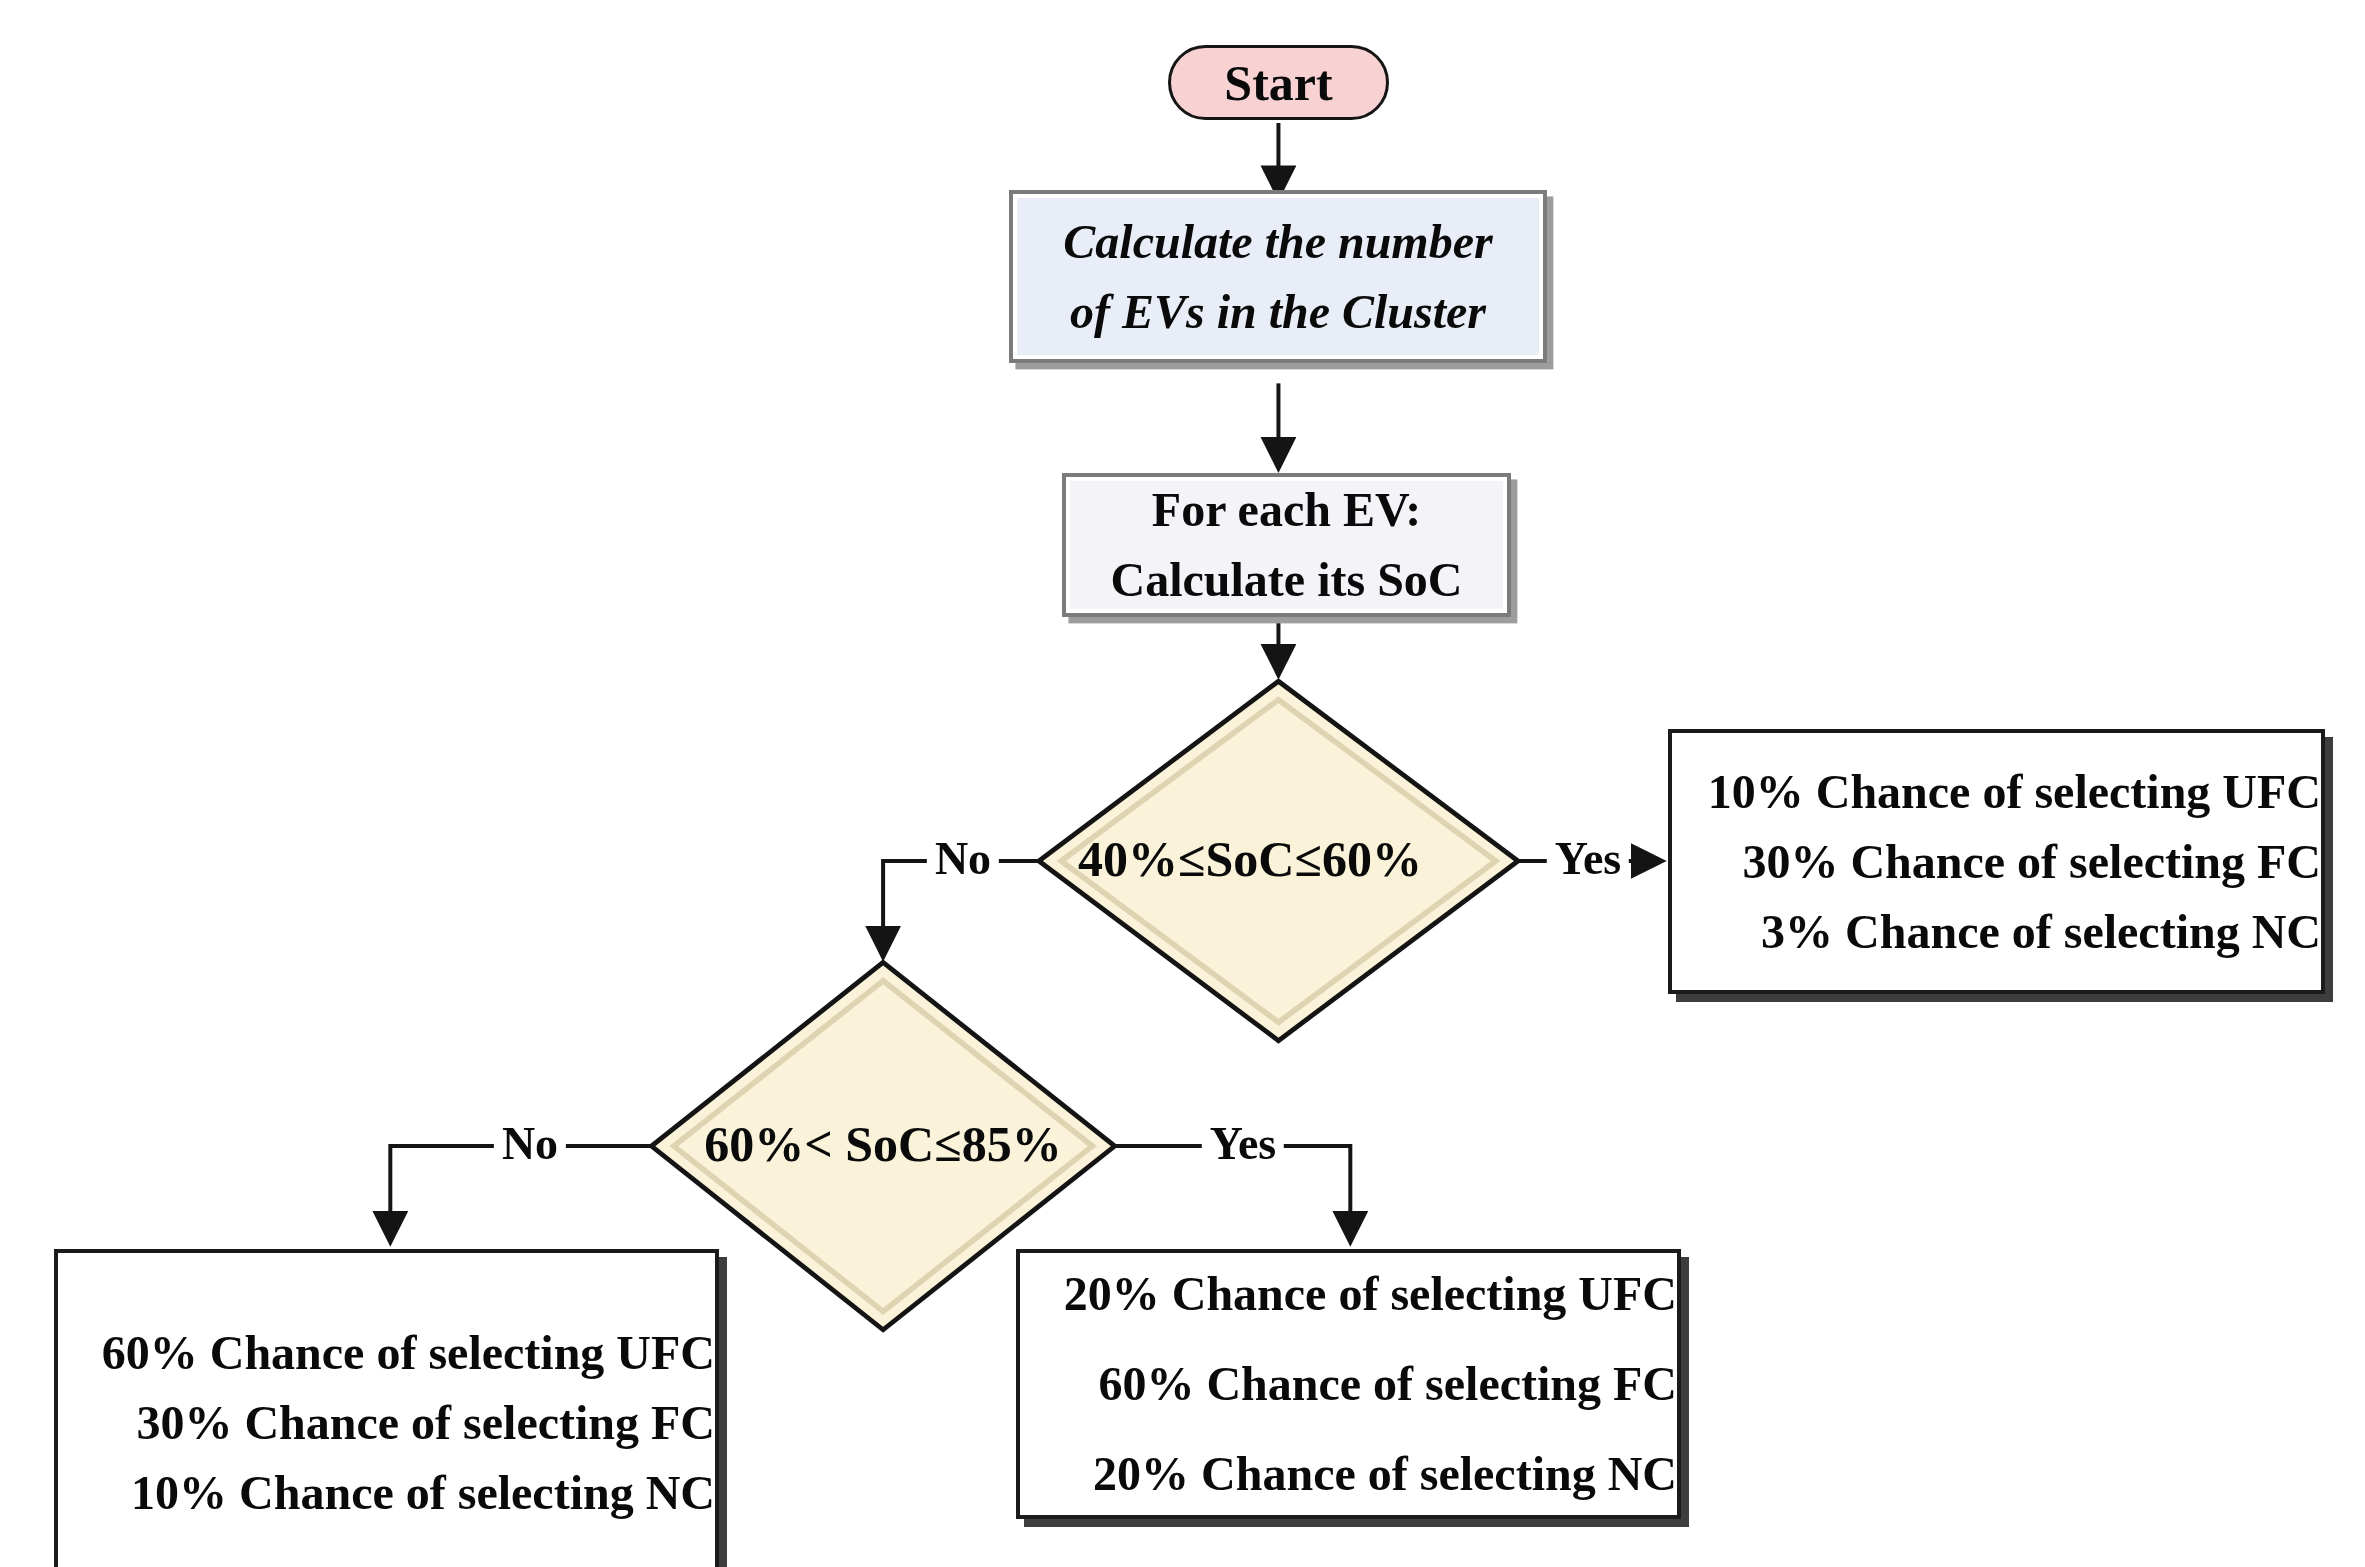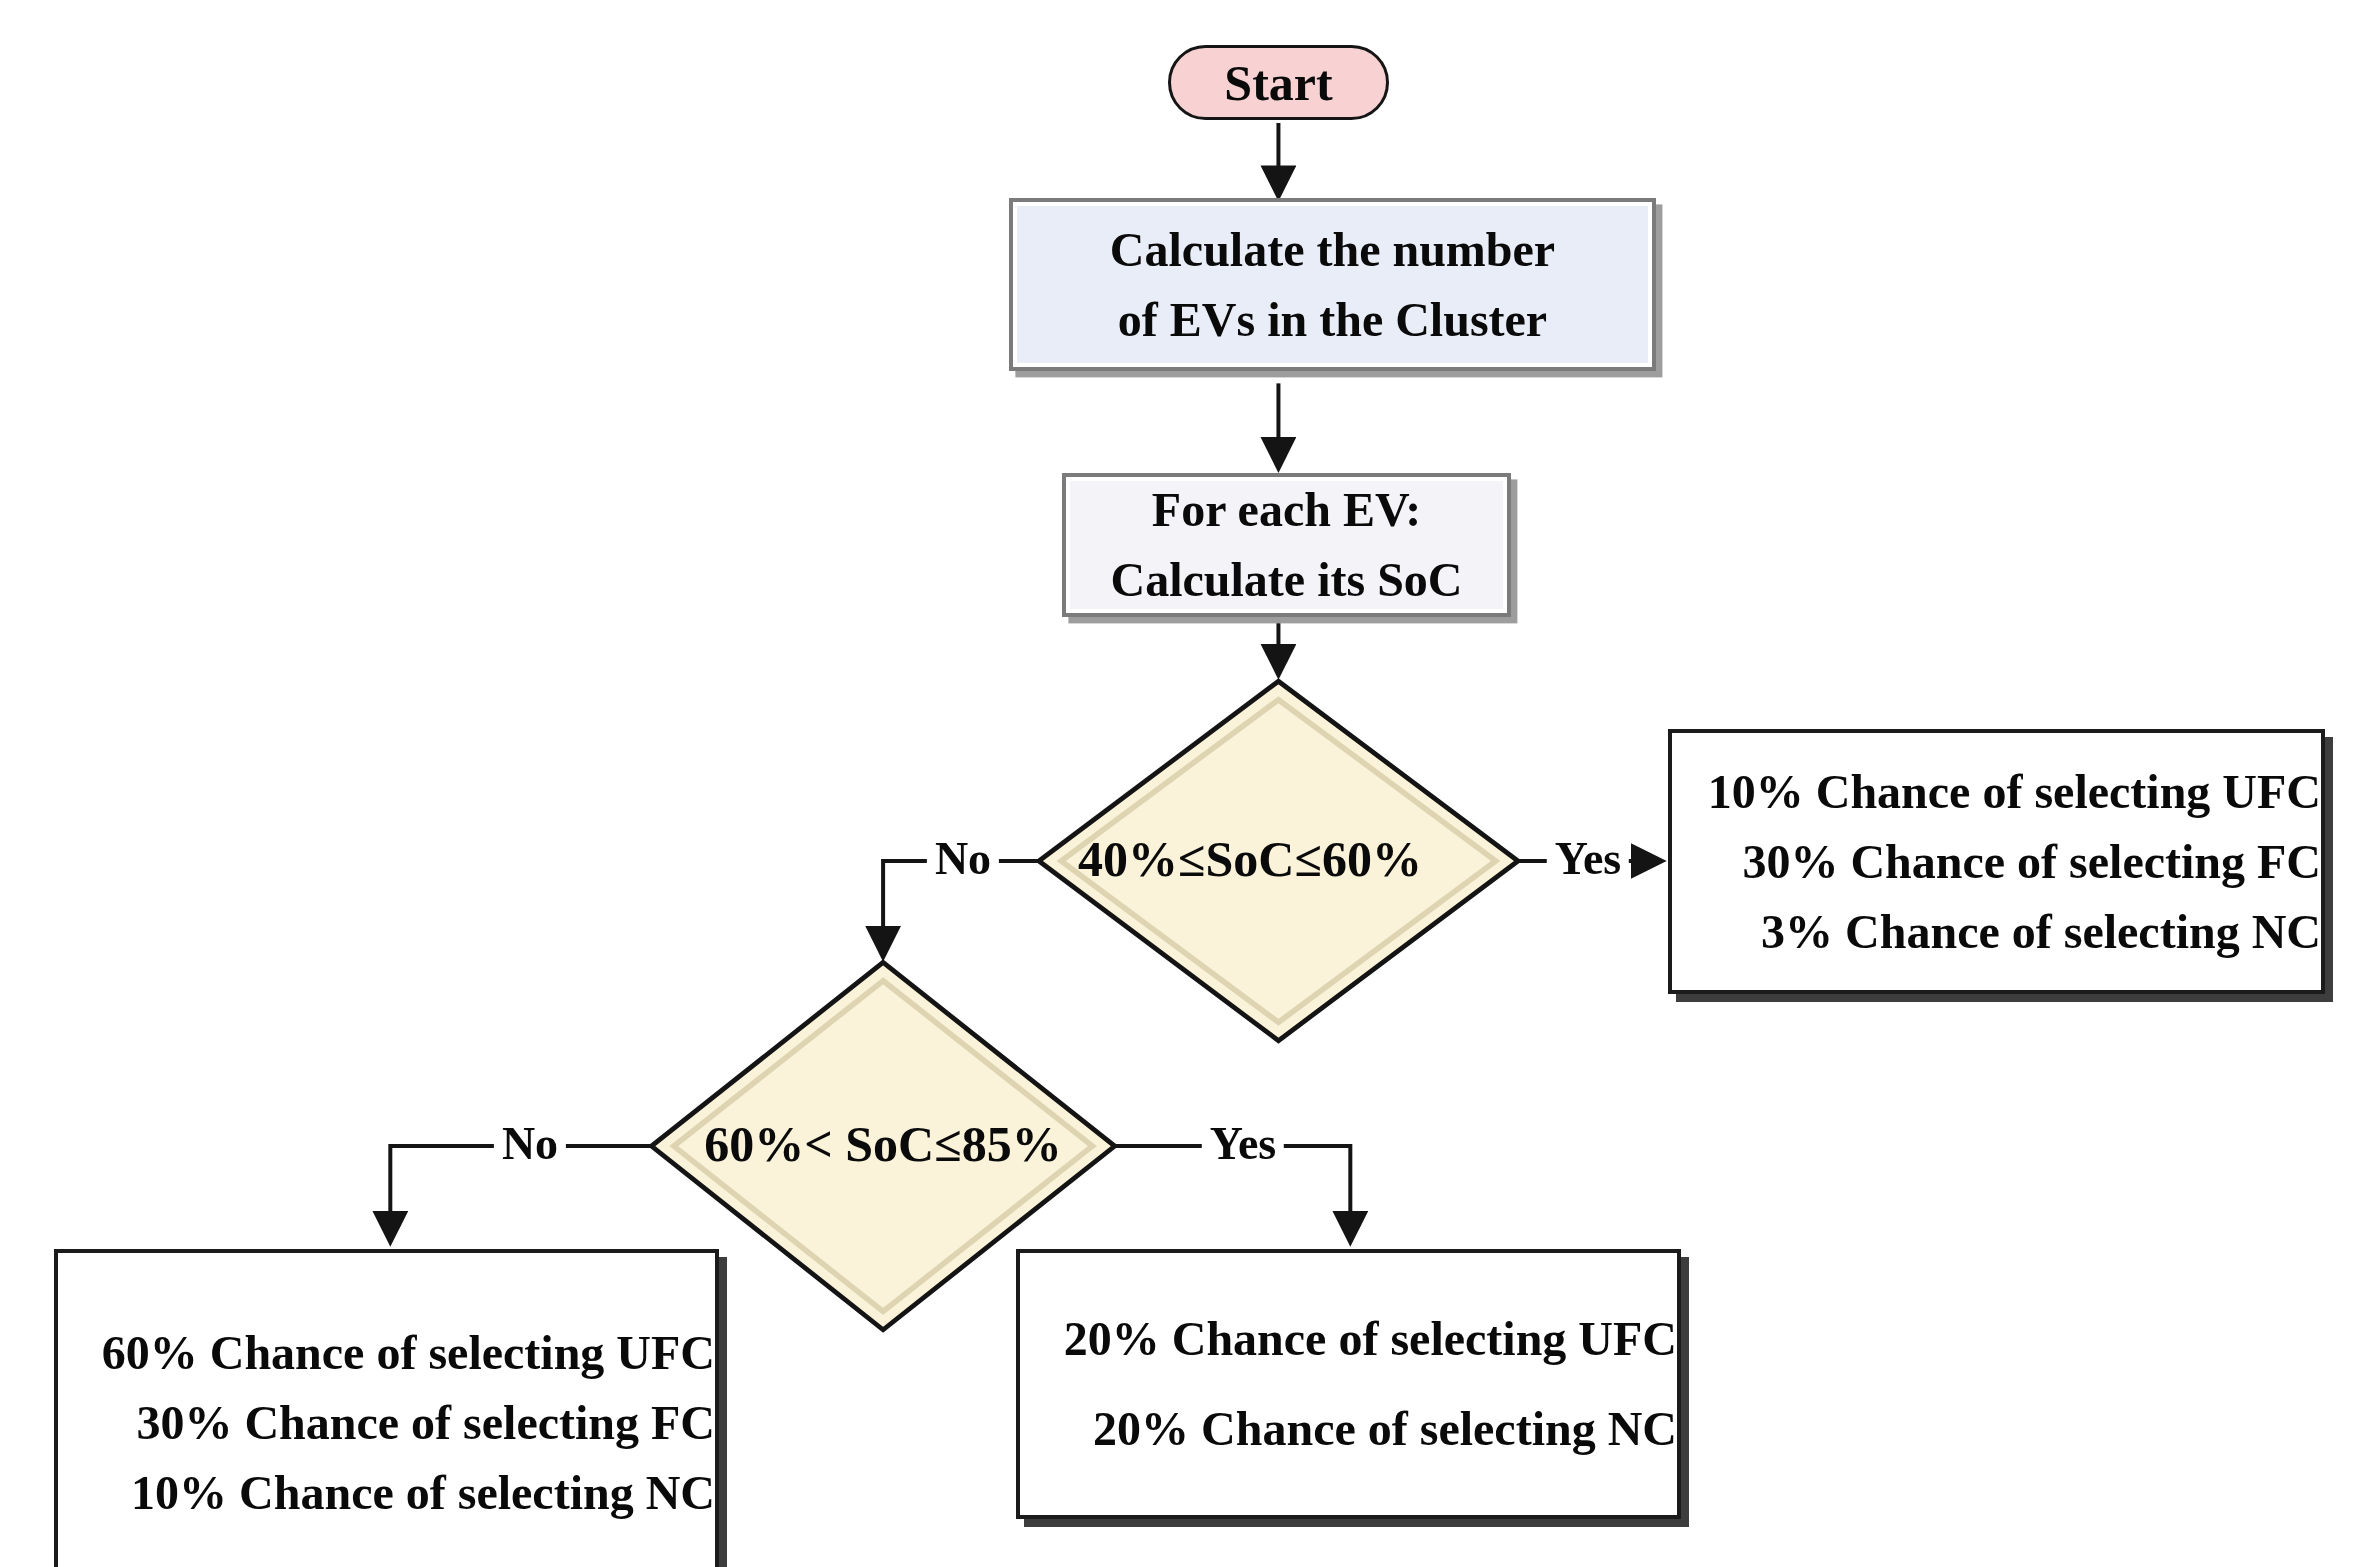--- a/index.html
+++ b/index.html
@@ -14,21 +14,21 @@
         align-items:center;justify-content:center;text-align:center;}
   .terminator{
     left:1168px;top:45px;width:221px;height:75px;border-radius:38px;
     background:#f8d2d3;border:3.2px solid #151515;font-size:50px;
   }
   .process{
     border:4px solid #7b7b7b;
     box-shadow:inset 0 0 0 4px #ffffff,6.4px 6.4px 0 0 #9d9d9d;
     font-size:48px;line-height:70px;
   }
-  .process-1{left:1009px;top:198px;width:647px;height:173px;background:#e8edf7;}
+  .process-1{left:1009px;top:190px;width:538px;height:173px;background:#e8edf7;font-style:italic;}
   .process-2{left:1062px;top:473px;width:449px;height:144px;background:#f3f3f8;}
   .outcome{
     background:#ffffff;border:4px solid #1b1b1b;
     box-shadow:8px 8px 0 0 #3d3d3d;
     font-size:48px;line-height:70px;
     align-items:flex-end;text-align:left;padding-left:21px;white-space:nowrap;
   }
   .outcome-mid{left:1668px;top:729px;width:657px;height:265px;}
   .outcome-left{left:54px;top:1249px;width:665px;height:347px;}
   .outcome-right{left:1016px;top:1249px;width:665px;height:270px;gap:20px;}
@@ -99,20 +99,21 @@
   <div class="edge-label no2">No</div>
 
   <div class="node outcome outcome-mid">
     <span>10% Chance of selecting UFC</span>
     <span>30% Chance of selecting FC</span>
     <span>3% Chance of selecting NC</span>
   </div>
 
   <div class="node outcome outcome-right">
     <span>20% Chance of selecting UFC</span>
+    <span>60% Chance of selecting FC</span>
     <span>20% Chance of selecting NC</span>
   </div>
 
   <div class="node outcome outcome-left">
     <span>60% Chance of selecting UFC</span>
     <span>30% Chance of selecting FC</span>
     <span>10% Chance of selecting NC</span>
   </div>
 
 </div>

